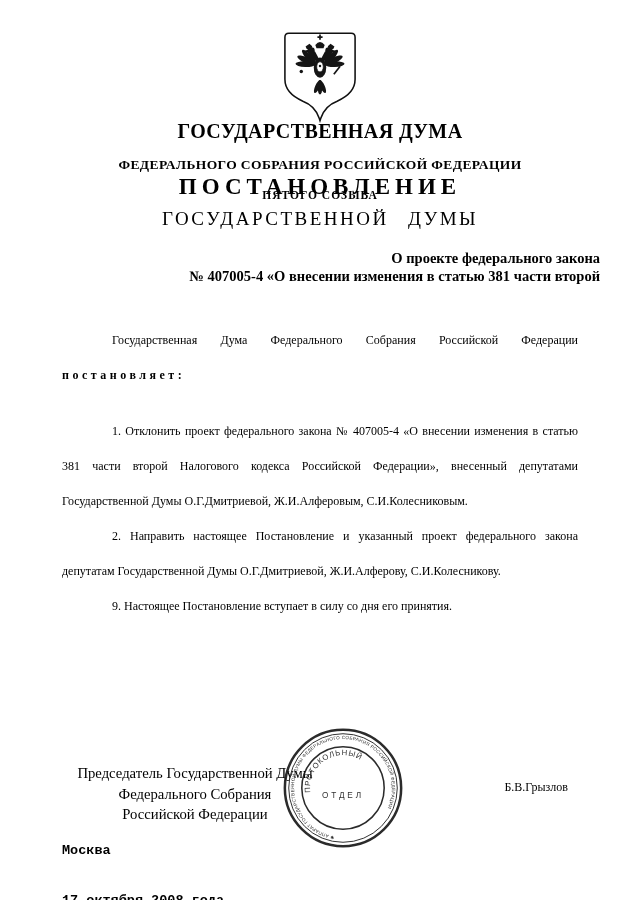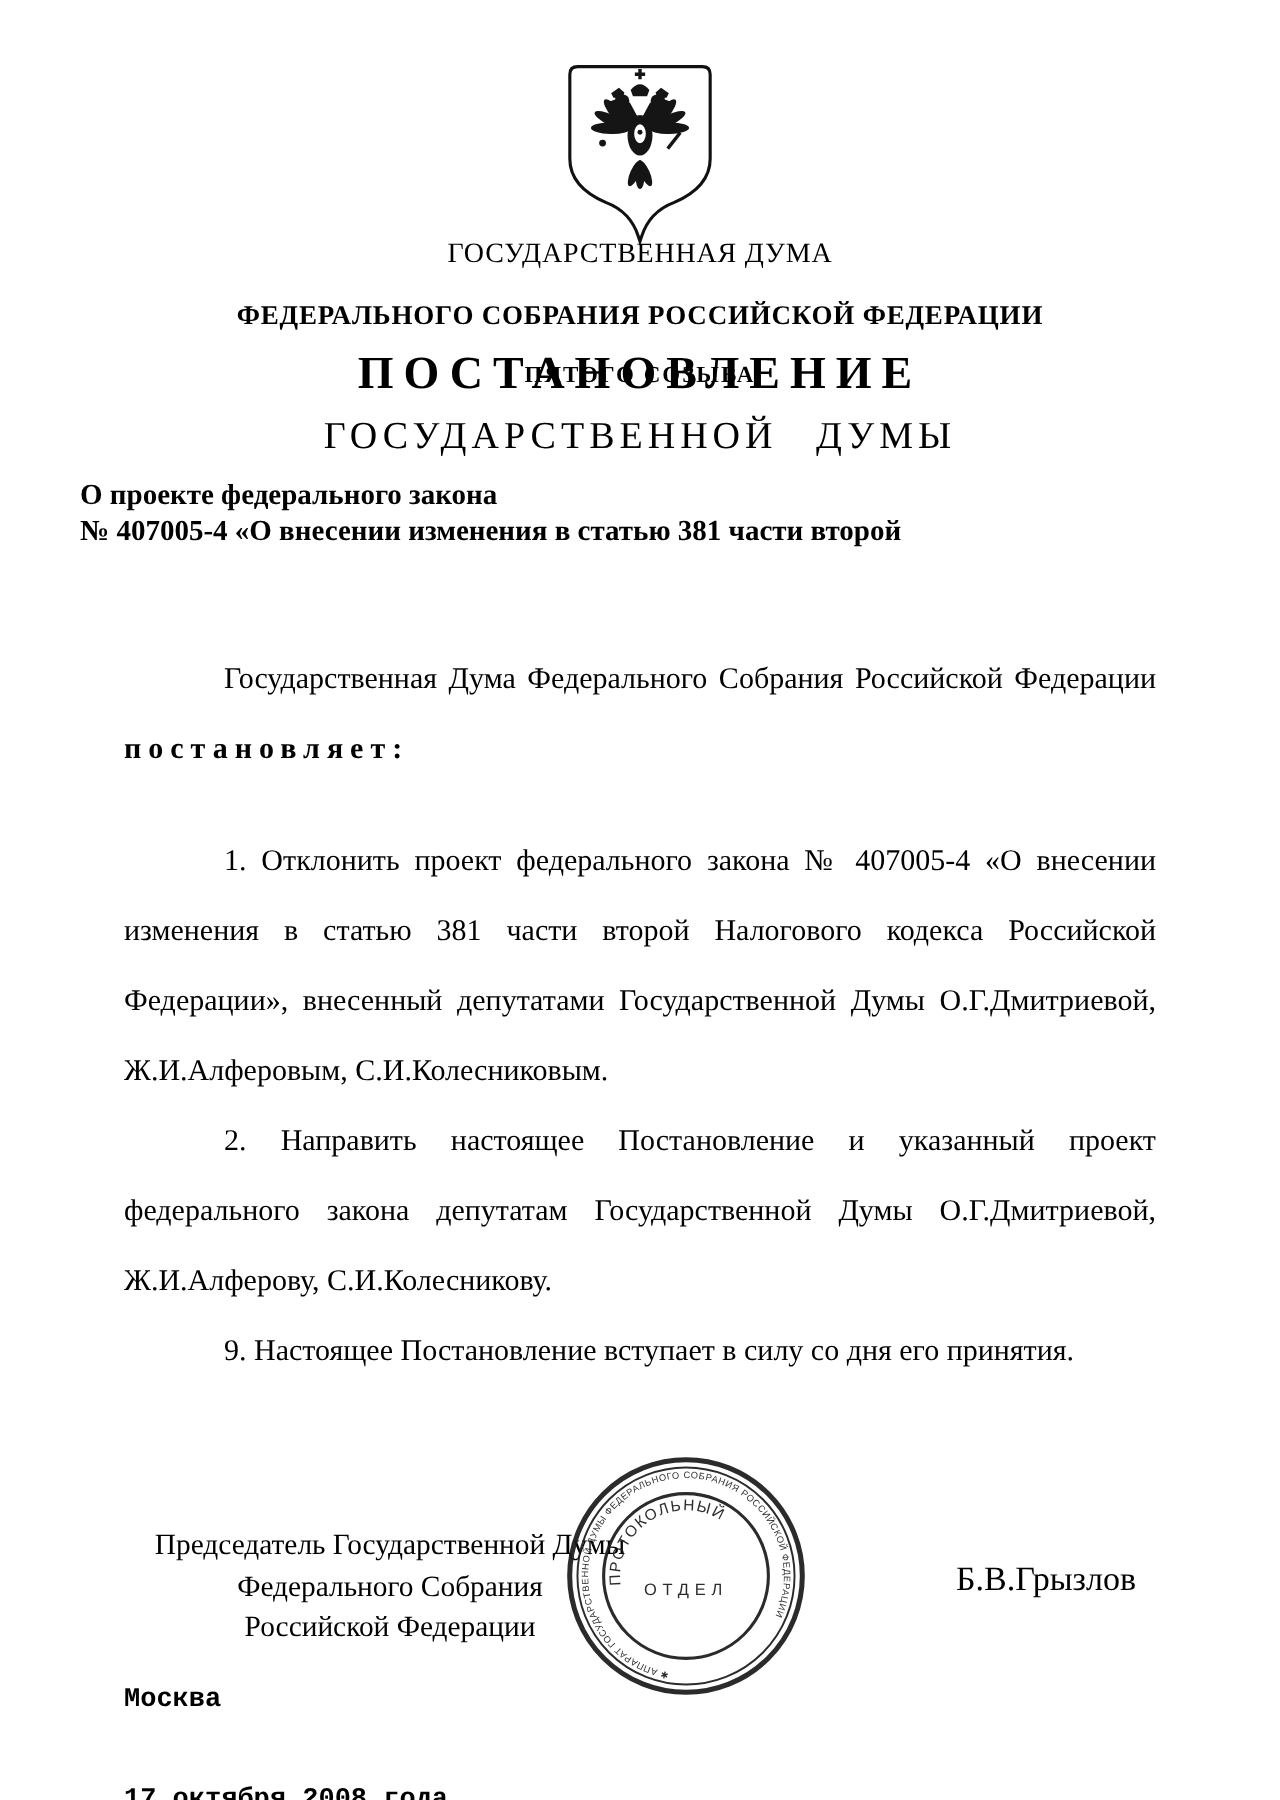--- a/index.html
+++ b/index.html
@@ -8,40 +8,40 @@
     width:640px; height:900px;
     background:#ffffff;
     color:#000;
     font-family:"Liberation Serif", serif;
     overflow:hidden;
   }
   
   .emblem { position:absolute; left:281px; top:31px; width:78px; height:92px; }
   
   .org { position:absolute; left:0; right:0; top:120px; text-align:center; }
-  .org-line1 { font-size:14px;  font-weight:normal; letter-spacing:0.4px; }
+  .org-line1 { font-size:20px;  font-weight:bold; letter-spacing:0.4px; }
   .org-line2 { font-size:13.5px; font-weight:bold; letter-spacing:0.4px; margin-top:14px; }
   .org-line3 { font-size:11.5px; font-weight:bold; letter-spacing:1px;  margin-top:16px; }
   
   .doc-title { position:absolute; left:0; right:0; top:174px; text-align:center; }
   .title-main { font-size:23px; font-weight:bold; letter-spacing:5px; }
   .title-sub  { font-size:19px; letter-spacing:2.5px; word-spacing:12px; margin-top:8px; }
   
-  .subject { position:absolute; left:40px; right:40px; top:240px; text-align:left;
+  .subject { position:absolute; left:40px; right:40px; top:250px; text-align:right;
              font-weight:bold; font-size:14.5px; line-height:17.5px; }
   
   .body-text { position:absolute; left:62px; top:323px; width:516px;
-               font-size:15px; line-height:35px; text-align:justify; }
+               font-size:12px; line-height:35px; text-align:justify; }
   .body-text p { margin:0; text-indent:50px; }
   .body-text p.intro { margin-bottom:21px; }
   .intro-bold { font-weight:bold; letter-spacing:3.5px; }
   
   .sig-block { position:absolute; left:72px; top:739px; width:246px;
                text-align:center; font-size:14.7px; line-height:20.5px;margin-top:24px; }
-  .sig-name  { position:absolute; right:72px; top:780px; font-size:17px; }
+  .sig-name  { position:absolute; right:72px; top:780px; font-size:12px; }
   
   .stamp { position:absolute; left:280px; top:725px; width:126px; height:126px; opacity:0.92; }
   
   .footer { position:absolute; left:62px; top:810px;
             font-family:"Liberation Mono", monospace; font-weight:bold;
             font-size:13.5px; line-height:16.5px; white-space:pre; }
 </style>
 </head>
 <body>
 

